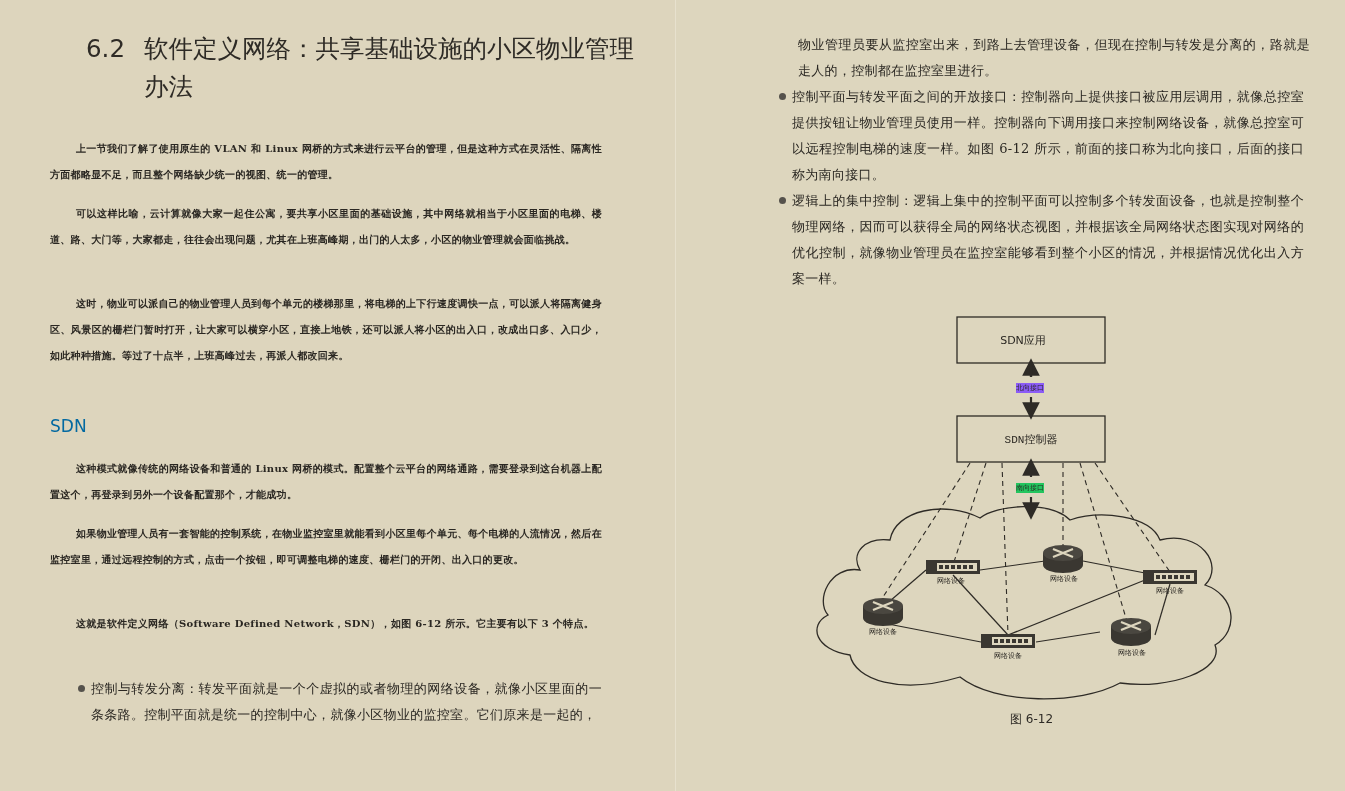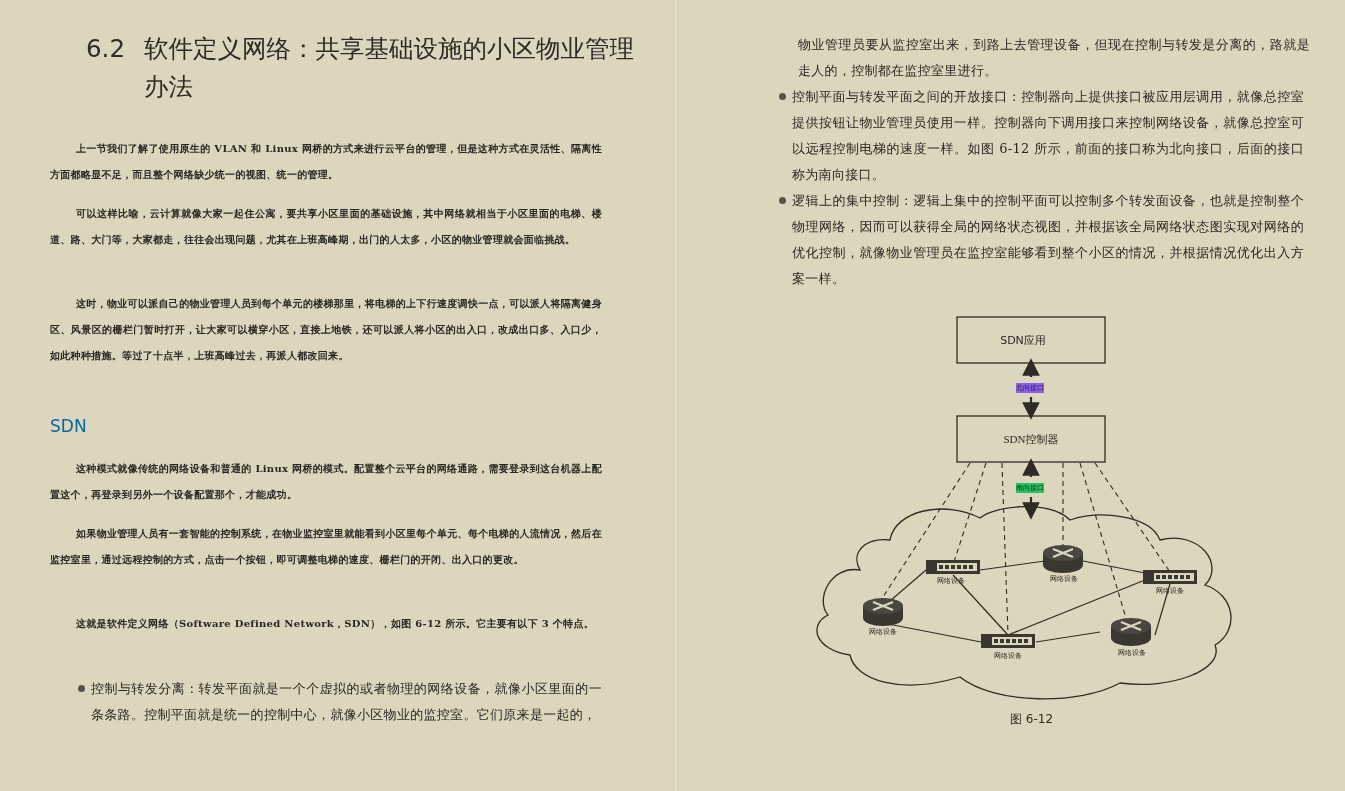--- a/index.html
+++ b/index.html
@@ -165,21 +165,21 @@
 
     <use href="#switch" x="153" y="262"></use>
     <use href="#router" x="263" y="252"></use>
     <use href="#switch" x="370" y="272"></use>
     <use href="#router" x="83" y="305"></use>
     <use href="#switch" x="208" y="336"></use>
     <use href="#router" x="331" y="325"></use>
   </svg>
 
   <div style="position:absolute; left:157px; top:12px; width:132px; height:46px; display:flex; align-items:center; justify-content:center; font-family:'DejaVu Sans','Liberation Sans',sans-serif; font-size:11px;text-align:right;">SDN应用</div>
-  <div style="position:absolute; left:157px; top:111px; width:148px; height:46px; display:flex; align-items:center; justify-content:center; font-family:Liberation Serif, serif; font-size:11px;border-radius:22px;">SDN控制器</div>
+  <div style="position:absolute; left:157px; top:111px; width:148px; height:46px; display:flex; align-items:center; justify-content:center; font-family:Liberation Mono, monospace; font-size:11px;border-radius:22px;">SDN控制器</div>
   <div style="position:absolute; left:216px; top:78px; font-family:'DejaVu Sans','Liberation Sans',sans-serif; font-size:7px; background:#8b5cf6;">北向接口</div>
   <div style="position:absolute; left:216px; top:178px; font-family:'DejaVu Sans','Liberation Sans',sans-serif; font-size:7px; background:#22c55e;">南向接口</div>
 
   <div style="position:absolute; left:137px; top:271px; font-family:'DejaVu Sans','Liberation Sans',sans-serif; font-size:7px;">网络设备</div>
   <div style="position:absolute; left:250px; top:269px; font-family:'DejaVu Sans','Liberation Sans',sans-serif; font-size:7px;">网络设备</div>
   <div style="position:absolute; left:356px; top:281px; font-family:'DejaVu Sans','Liberation Sans',sans-serif; font-size:7px;">网络设备</div>
   <div style="position:absolute; left:69px; top:322px; font-family:'DejaVu Sans','Liberation Sans',sans-serif; font-size:7px;">网络设备</div>
   <div style="position:absolute; left:194px; top:346px; font-family:'DejaVu Sans','Liberation Sans',sans-serif; font-size:7px;">网络设备</div>
   <div style="position:absolute; left:318px; top:343px; font-family:'DejaVu Sans','Liberation Sans',sans-serif; font-size:7px;">网络设备</div>
 </div>

